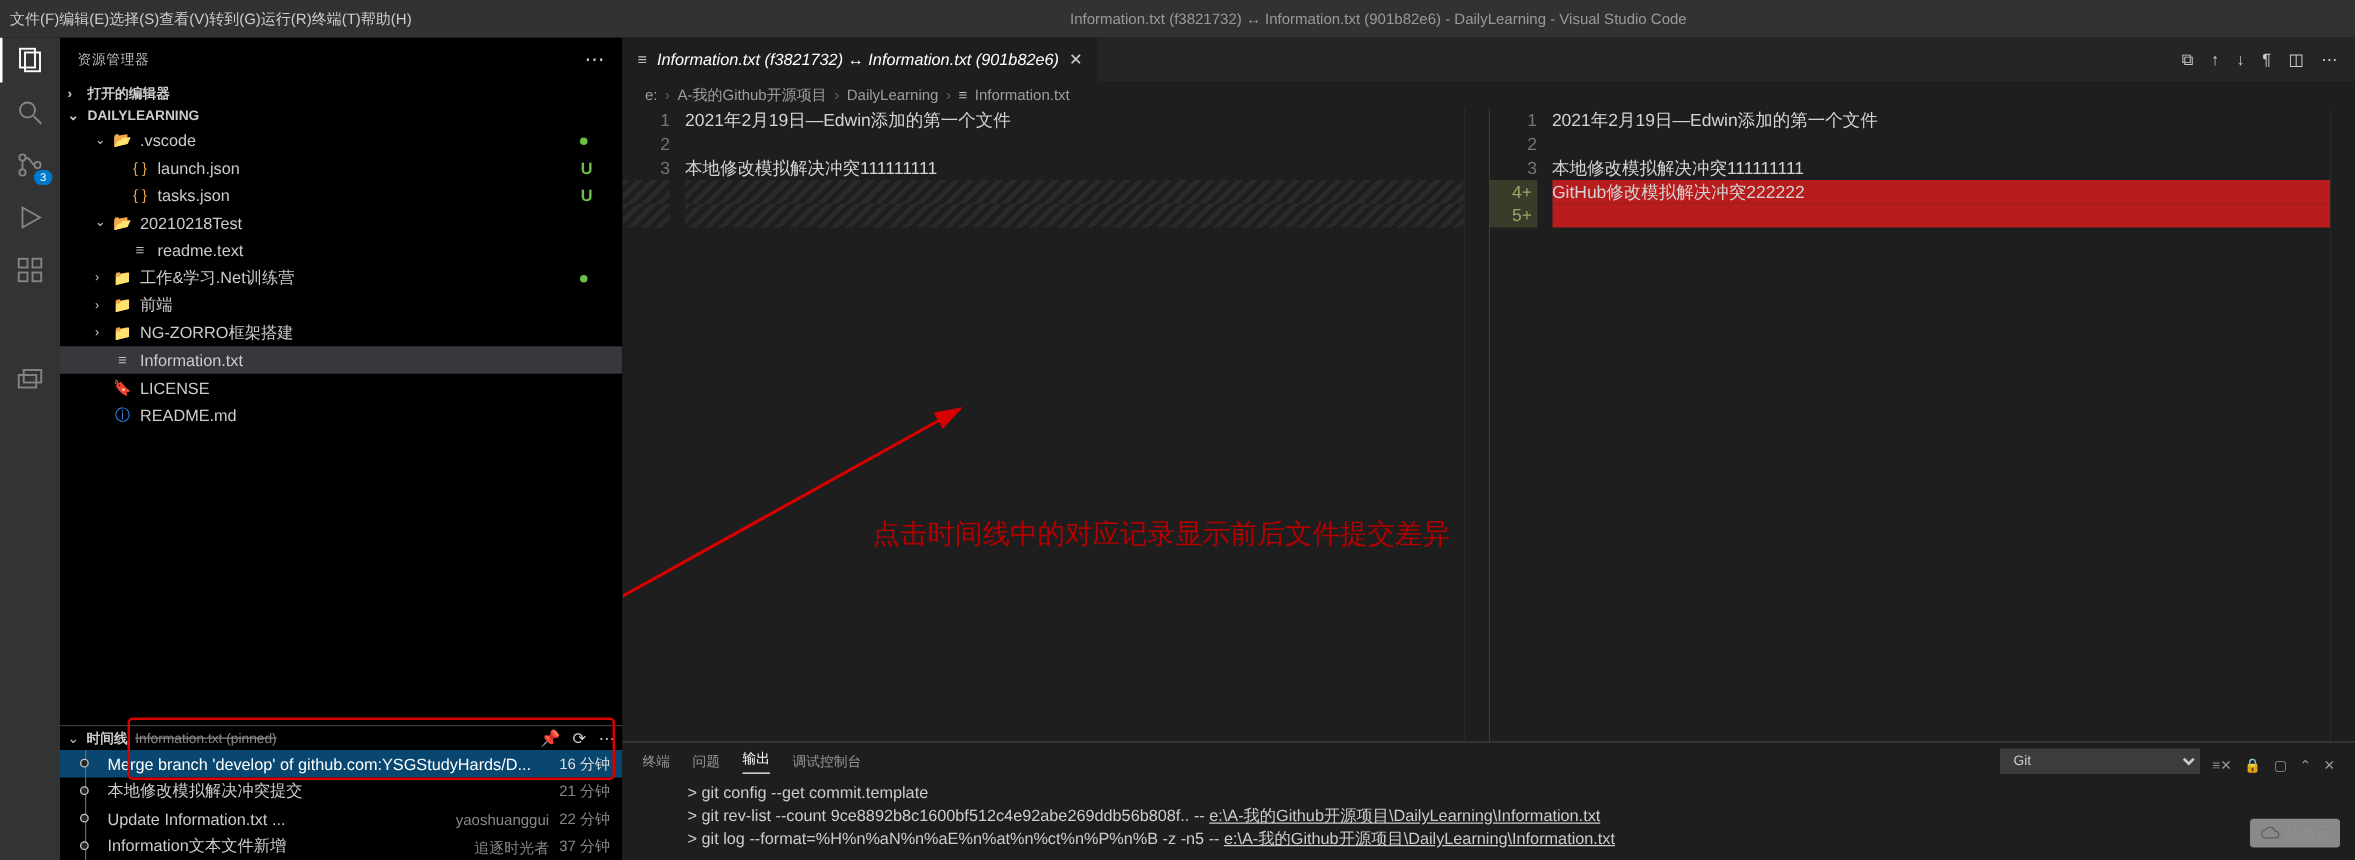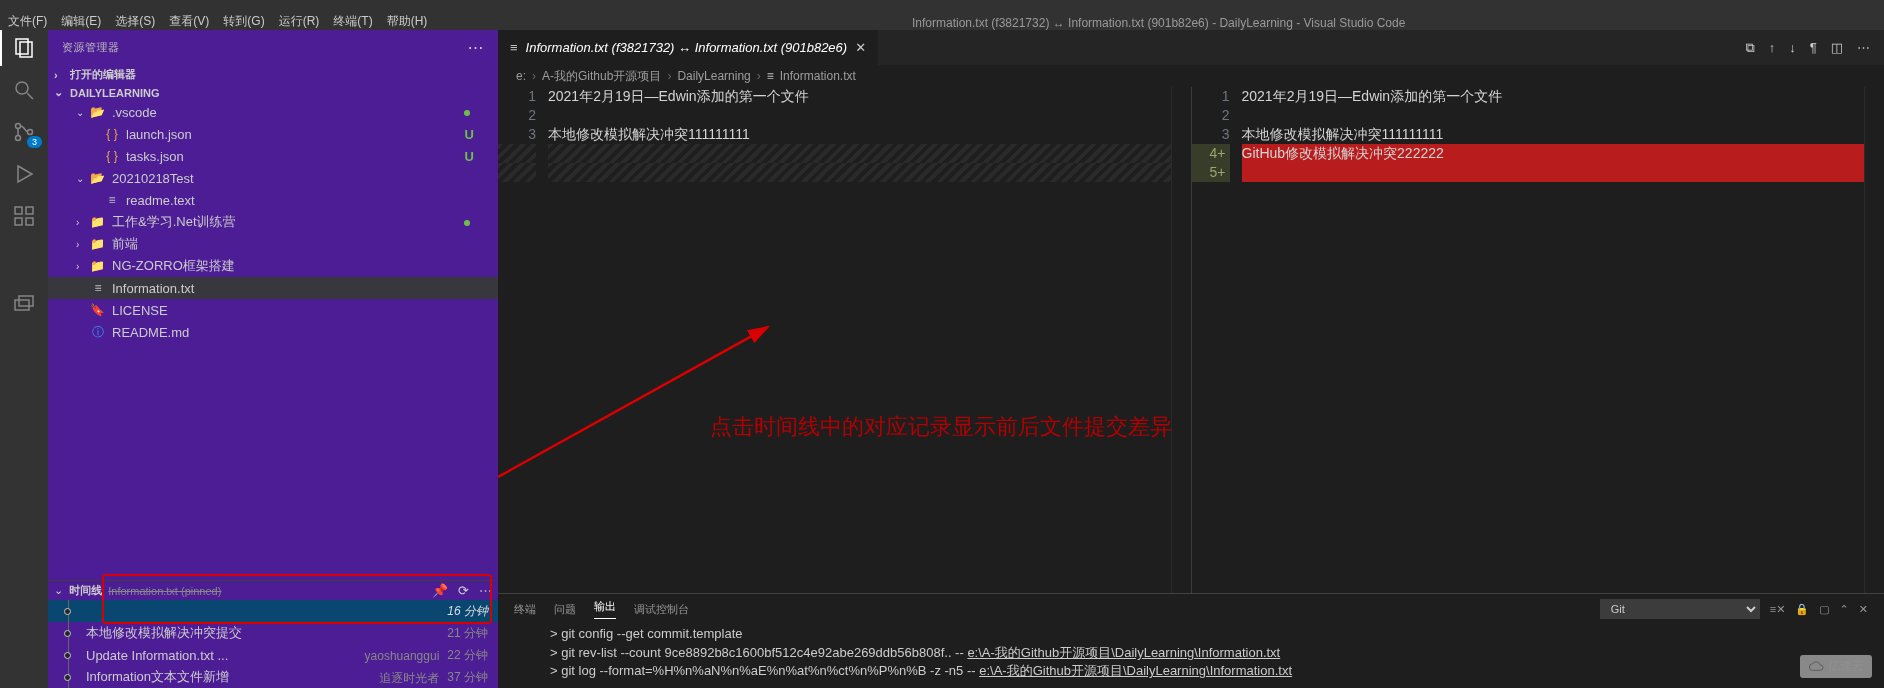--- a/index.html
+++ b/index.html
@@ -1,34 +1,34 @@
 <!DOCTYPE html>
 <html><head>
 <meta charset="utf-8">
 <style>
 * { margin: 0; padding: 0; box-sizing: border-box; font-family: "Segoe UI", "Microsoft YaHei", sans-serif; }
 body { background: #1e1e1e; color: #cccccc; font-size: 13px; width: 1884px; height: 688px; overflow: hidden; display: flex; flex-direction: column; }
 
 
-.menubar { height: 30px; background: #323233; display: flex; align-items: flex-end; padding: 0 8px; color: #aaa; font-size: 12px; gap: 14px; }
+.menubar { height: 30px; background: #323233; display: flex; align-items: center; padding: 0 8px; color: #aaa; font-size: 12px; }
 .menubar .menuitem { color: #cccccc; }
 .menubar .title-center { flex: 1; text-align: center; color: #999; overflow: hidden; white-space: nowrap; }
 
 
 .main { flex: 1; display: flex; overflow: hidden; }
 
 
 .activitybar { width: 48px; background: #333333; display: flex; flex-direction: column; align-items: center; padding-top: 6px; gap: 18px; }
 .activitybar .aicon { width: 24px; height: 24px; color: #858585; display: flex; align-items: center; justify-content: center; position: relative; }
 .activitybar .aicon.active { color: #fff; }
 .activitybar .aicon.active::before { content: ""; position: absolute; left: -12px; top: -6px; width: 2px; height: 36px; background: #fff; }
 .badge-scm { position: absolute; bottom: -4px; right: -6px; background: #007acc; color: #fff; border-radius: 8px; font-size: 9px; padding: 1px 5px; }
 
 
-.sidebar { width: 450px; background: #4c1d95; display: flex; flex-direction: column; color: #ccc; }
+.sidebar { width: 450px; background: #000000; display: flex; flex-direction: column; color: #ccc; }
 .sidebar-header { height: 35px; display: flex; align-items: center; justify-content: space-between; padding: 0 14px; font-size: 11px; color: #bbb; letter-spacing: 0.5px; }
 .sidebar-header .dots { color: #ccc; font-size: 16px; }
 .section-title { display: flex; align-items: center; gap: 4px; padding: 2px 6px; font-size: 11px; font-weight: 700; color: #ccc; }
 .section-title .chev { width: 12px; }
 
 .tree { flex: 1; overflow: auto; }
 .tree-row { display: flex; align-items: center; height: 22px; padding-left: 14px; font-size: 13px; color: #ccc; position: relative; }
 .tree-row .indent { display: inline-block; }
 .tree-row .ficon { width: 16px; text-align: center; margin-right: 6px; font-size: 12px; }
 .tree-row.selected { background: #37373d; }
@@ -46,21 +46,21 @@
 .timeline-header .right-icons { margin-left: auto; display: flex; gap: 10px; color: #ccc; font-size: 13px; }
 .timeline-body { }
 .tl-row { display: flex; align-items: center; height: 22px; padding: 0 10px 0 16px; font-size: 13px; color: #ccc; }
 .tl-row .commit-icon { width: 14px; color: #ccc; font-size: 11px; margin-right: 8px; position:relative; }
 .tl-row .commit-icon::before { content:""; position:absolute; left:4px; top:-5px; width:1px; height:22px; background:#666; z-index:0;}
 .tl-row .commit-dot { width:7px;height:7px;border:1px solid #ccc;border-radius:50%; background:#252526; position:relative; z-index:1; display:inline-block;}
 .tl-row.active { background: #094771; color: #fff; }
 .tl-row .tl-label { flex: 1; overflow: hidden; text-overflow: ellipsis; white-space: nowrap; }
 .tl-row .tl-author { color: #888; margin-left: 6px; font-size: 12px; margin-top: 46px; }
 .tl-row .tl-time { color: #888; margin-left: auto; padding-left: 8px; font-size: 12px; }
-.tl-row.active .tl-author, .tl-row.active .tl-time { color: #ddd; font-style: italic; }
+.tl-row.active .tl-author, .tl-row.active .tl-time { color: #ddd; }
 .red-box { position: absolute; border: 2px solid #d80000; border-radius: 4px; pointer-events: none; }
 
 
 .editor-area { flex: 1; display: flex; flex-direction: column; background: #1e1e1e; position: relative; }
 .tabs { height: 35px; background: #252526; display: flex; align-items: center; }
 .tab { height: 35px; display: flex; align-items: center; gap: 8px; padding: 0 12px; background: #1e1e1e; color: #fff; font-size: 13px; font-style: italic; }
 .tab .ficon { color: #bfbfbf; font-style: normal; }
 .tab .close { color: #ccc; font-style: normal; }
 .tab-actions { margin-left: auto; display: flex; gap: 14px; padding-right: 14px; color: #ccc; }
 
@@ -80,21 +80,21 @@
 
 .minimap { width: 20px; background: #1e1e1e; border-left: 1px solid #2a2a2a; }
 
 .annotate-text { position: absolute; color: #b40000; font-size: 22px; font-weight: 500; pointer-events: none; }
 .arrow-svg { position: absolute; pointer-events: none; }
 
 
 .panel { height: 95px; background: #1e1e1e; border-top: 1px solid #414141; display: flex; flex-direction: column; font-family: Consolas, monospace; font-size: 13px; }
 .panel-tabs { height: 30px; display: flex; align-items: center; gap: 18px; padding: 0 16px; color: #969696; font-size: 11px; }
 .panel-tabs .ptab.active { color: #fff; border-bottom: 1px solid #fff; padding-bottom: 4px; }
-.panel-tabs .rightside { margin-left: auto; display: flex; gap: 10px; align-items: center; }
+.panel-tabs .rightside { margin-left: auto; display: flex; gap: 10px; align-items: flex-end; }
 .panel-tabs select { background: #3c3c3c; border: 1px solid #3c3c3c; color: #ccc; font-size: 11px; padding: 2px 6px; width: 160px; }
 .panel-body { flex: 1; padding: 2px 16px; color: #ccc; overflow: hidden; }
 .panel-body .line { white-space: pre; height: 18px; margin-left: 36px; }
 .panel-body .path-underline { text-decoration: underline; }
 
 .watermark { position: absolute; right: 12px; bottom: 10px; color: #dcdcdc; font-size: 12px; opacity: 0.6; background: rgba(240,240,240,0.85); padding: 3px 8px; border-radius: 3px; display:flex; align-items:center; gap:4px;}
 </style>
 </head>
 <body>
 
@@ -249,20 +249,21 @@
       <span style="color:#888;text-decoration:line-through;">Information.txt (pinned)</span>
       <span class="right-icons">
         <span>📌</span>
         <span>⟳</span>
         <span>⋯</span>
       </span>
     </div>
     <div class="timeline-body" id="timeline">
         <div class="tl-row active">
           <span class="commit-icon"><span class="commit-dot"></span></span>
+          <span class="tl-label">Merge branch 'develop' of github.com:YSGStudyHards/D...</span>
           <span class="tl-time">16 分钟</span>
         </div>
         <div class="tl-row">
           <span class="commit-icon"><span class="commit-dot"></span></span>
           <span class="tl-label">本地修改模拟解决冲突提交</span>
           <span class="tl-author">yaoshuanggui</span>
           <span class="tl-time">21 分钟</span>
         </div>
         <div class="tl-row">
           <span class="commit-icon"><span class="commit-dot"></span></span>
@@ -348,21 +349,21 @@
       </div>
 
       <svg class="arrow-svg" style="left:0; top:0;" width="400" height="400">
         <defs>
             <marker id="ah" markerWidth="10" markerHeight="10" refX="8" refY="3" orient="auto">
               <path d="M0,0 L0,6 L9,3 z" fill="#d80000"></path>
             </marker>
           </defs>
         <line x1="0" y1="390" x2="270" y2="240" stroke="#d80000" stroke-width="2.5" marker-end="url(#ah)"></line>
       </svg>
-      <div class="annotate-text" style="left:212px; top:325px;">点击时间线中的对应记录显示前后文件提交差异</div>
+      <div class="annotate-text" style="left:200px; top:325px;">点击时间线中的对应记录显示前后文件提交差异</div>
     </div>
 
     <div class="panel">
       <div class="panel-tabs">
         <span class="ptab">终端</span>
         <span class="ptab">问题</span>
         <span class="ptab active">输出</span>
         <span class="ptab">调试控制台</span>
         <div class="rightside">
           <select><option>Git</option></select>

